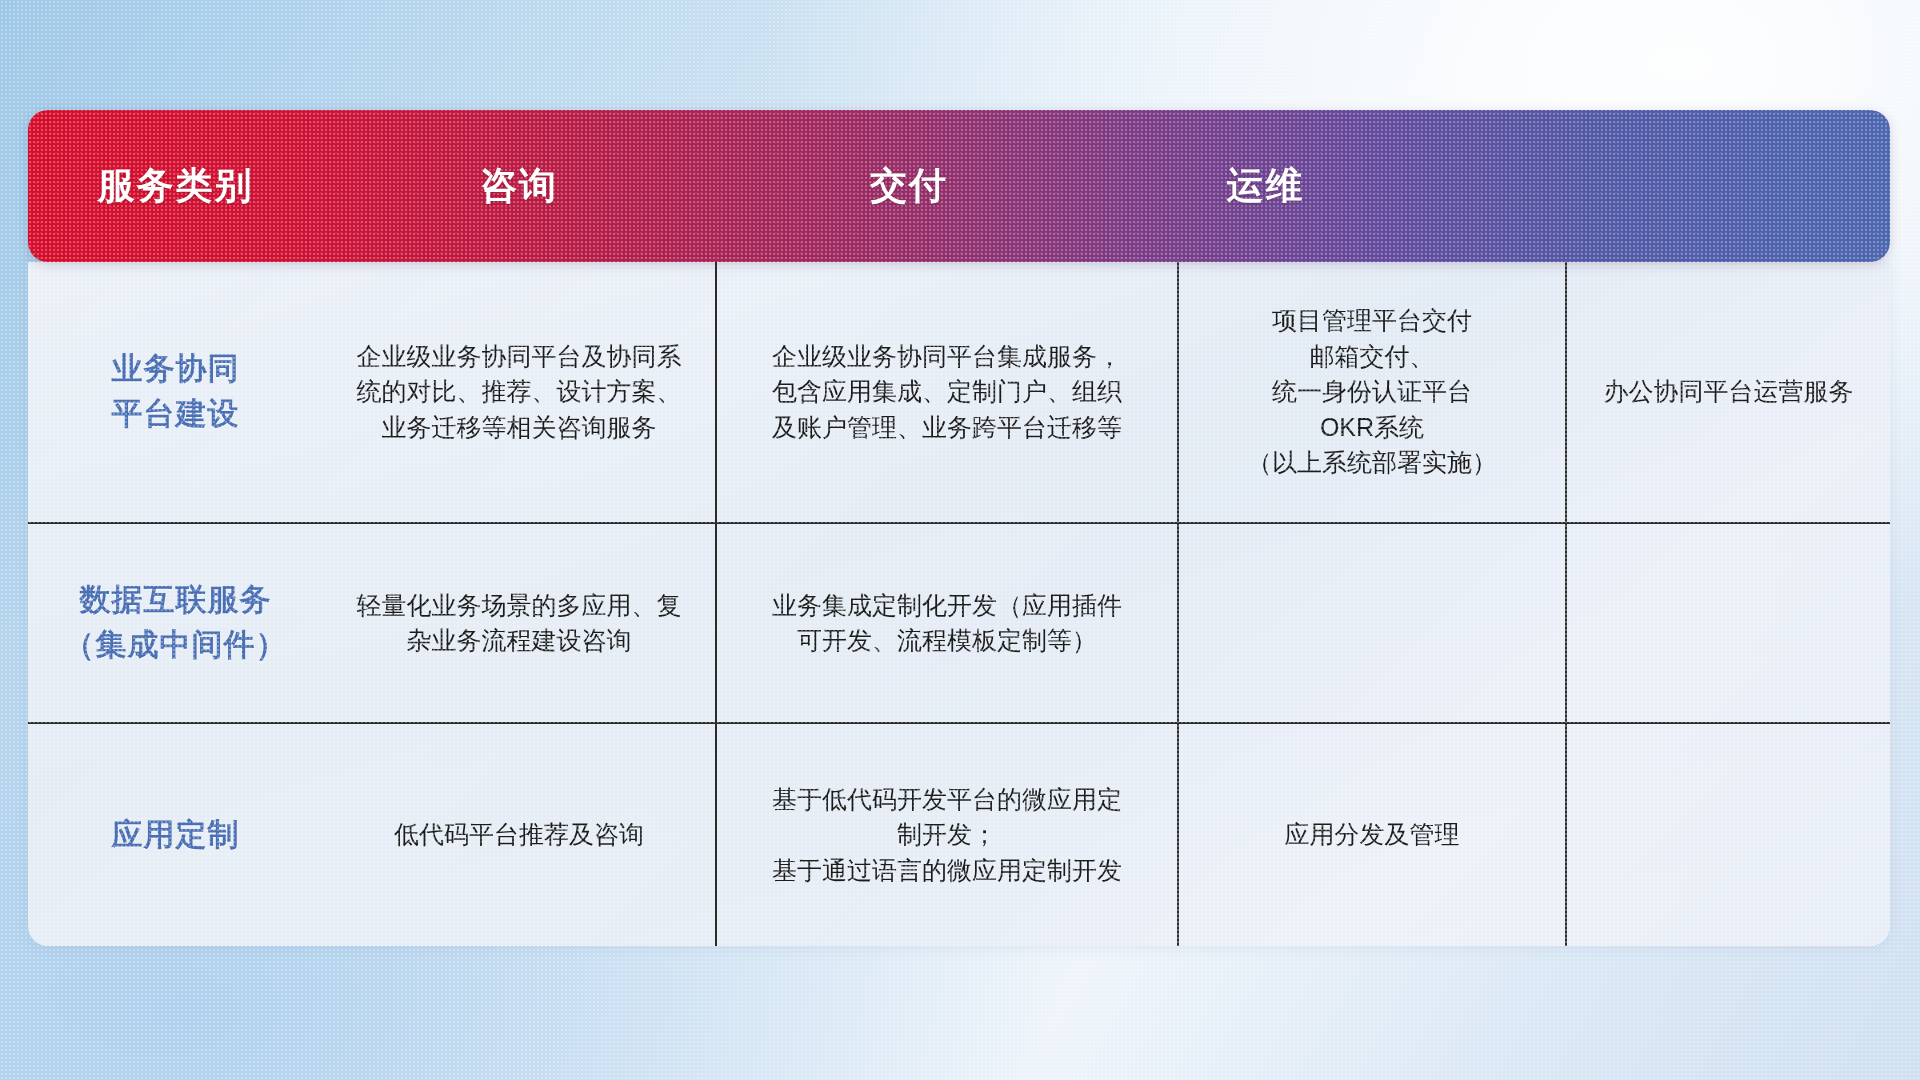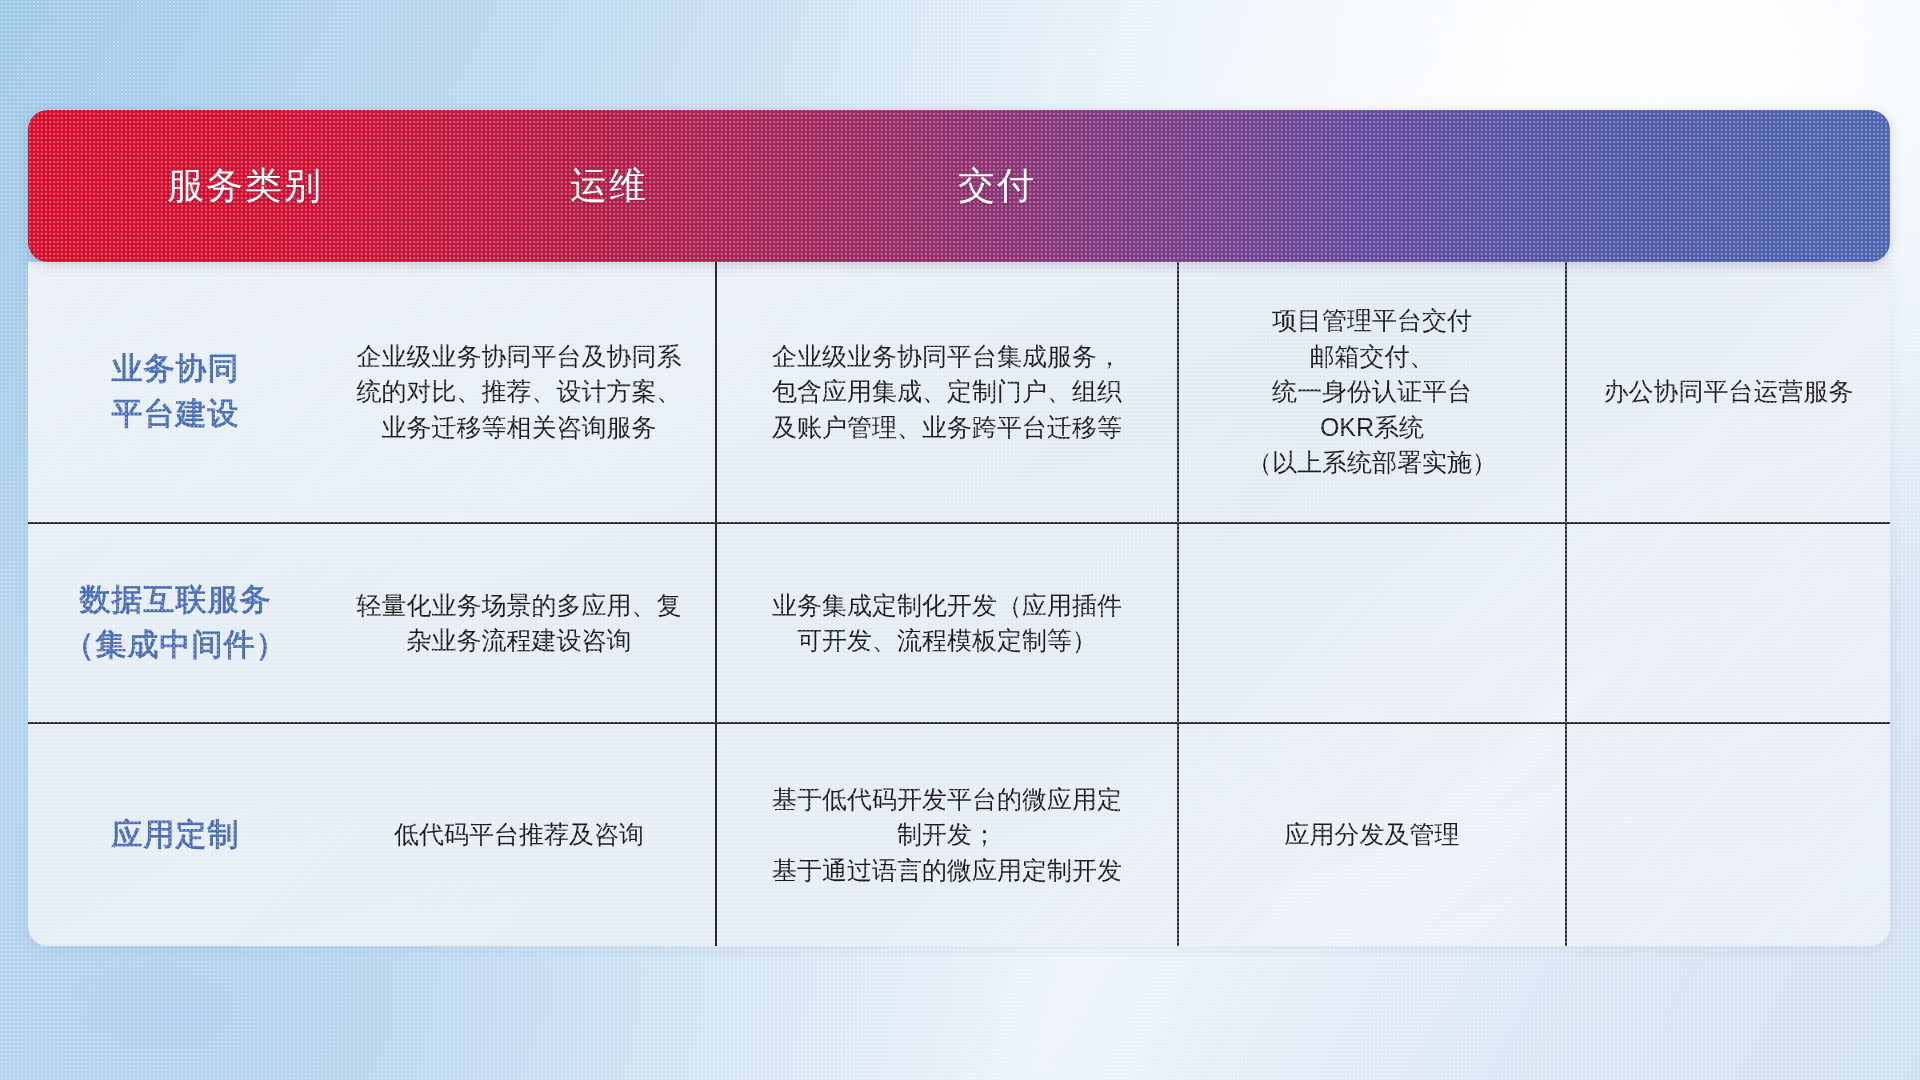--- a/index.html
+++ b/index.html
@@ -84,23 +84,23 @@
     inset: 0;
     background-image: radial-gradient(rgba(255,255,255,0.09) 1px, rgba(255,255,255,0) 1px);
     background-size: 5px 5px;
     pointer-events: none;
   }
   .th {
     position: relative;
     z-index: 2;
     color: #ffffff;
     font-size: 37px;
-    font-weight: normal;
+    font-weight: bold;
     letter-spacing: 2px;
-    text-align: right;
+    text-align: center;
     white-space: nowrap;
     text-shadow: 0 1px 3px rgba(70,20,40,0.30);
   }
 
   
   .col-0 { width: 295px; }
   .col-1 { width: 392px; }
   .col-2 { width: 462px; }
   .col-3 { width: 388px; }
   .col-4 { width: 325px; }
@@ -184,18 +184,19 @@
 制开发；
 基于通过语言的微应用定制开发</div>
         <div class="cell col-3 b-left">应用分发及管理</div>
         <div class="cell col-4 b-left"></div>
       </div>
 
     </div>
 
     <div class="table-header">
       <div class="th col-0">服务类别</div>
+      <div class="th col-1">咨询</div>
+      <div class="th col-3">交付</div>
       <div class="th col-4">运维</div>
-      <div class="th col-3">交付</div>
     </div>
 
   </div>
 </div>
 
 </body></html>

